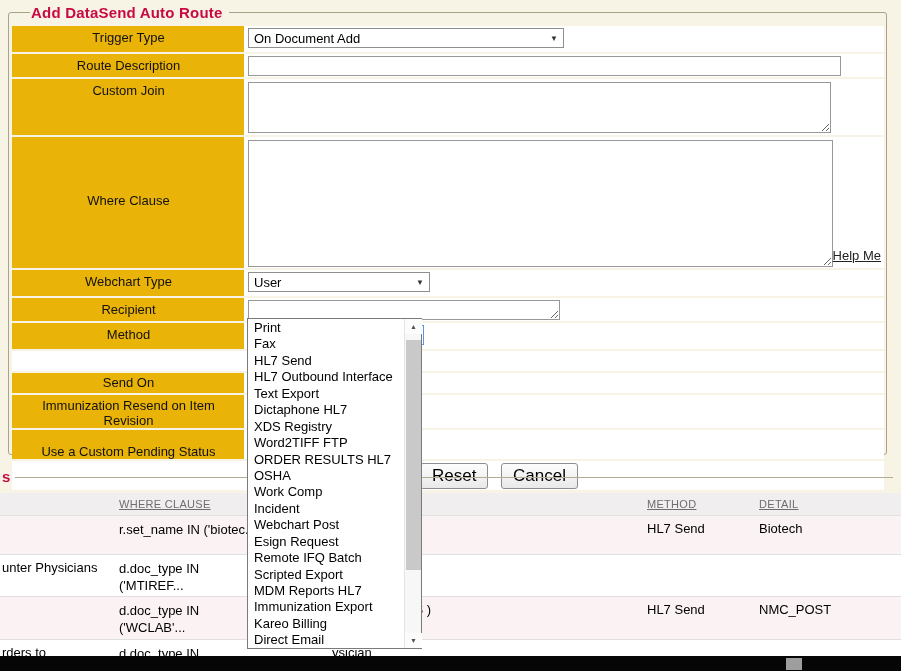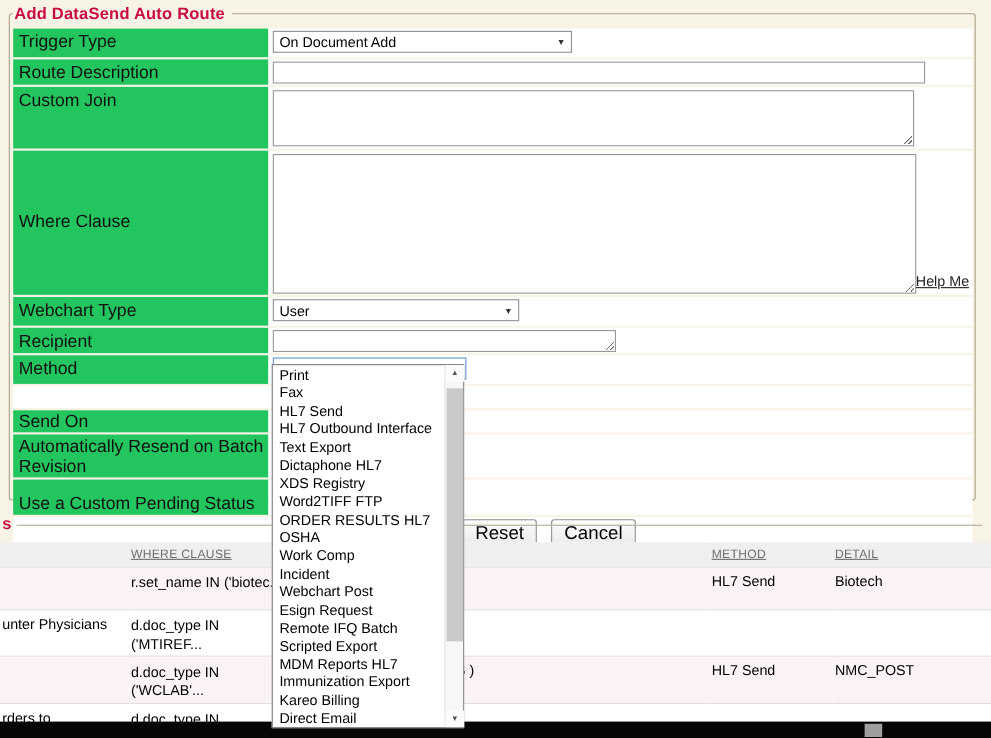--- a/index.html
+++ b/index.html
@@ -15,26 +15,26 @@
   .page { position:absolute; inset:0; }
 
   
   fieldset.main-form {
     position:absolute; left:8px; top:4px; width:879px; height:451px;
     border:1px solid #a9a18a; border-radius:3px;
     padding:5px 2px 0 3px; background:transparent;
   }
   fieldset.main-form legend {
     color:#c80a44; font-weight:bold; font-size:15px;
-    margin-left:0; padding:0 6px 0 1px; letter-spacing:0.2px;
+    margin-left:18px; padding:0 6px 0 1px; letter-spacing:0.2px;
   }
   .frow { display:flex; margin-bottom:2px; }
   .flabel {
-    width:232px; flex:none; background:#22c55e;
-    padding:4px 4px 0 5px; font-size:16px; color:#111;
+    width:232px; flex:none; background:#eab308;
+    padding:4px 4px 0 5px; font-size:13px; color:#111;text-align:center;
   }
   .ffield { flex:1; background:#fff; padding:1px 4px 1px 4px; position:relative; }
 
   .h22{min-height:22px} .h56{min-height:56px} .h131{min-height:131px}
   .h20{min-height:20px} .h21{min-height:21px} .h27{min-height:27px}
 
   .sel {
     position:relative; display:inline-block; height:20px;
     border:1px solid #8f8f8f; background:#fff;
     font-size:13px; padding:2px 18px 0 5px; margin-top:1px;
@@ -59,21 +59,21 @@
   .btnrow { padding-left:408px; padding-top:2px; }
   button.btn {
     font-family:"Liberation Sans",sans-serif; font-size:17px;
     padding:2px 11px; margin-right:9px;
     border:1px solid #8e8e8e; border-radius:3px;
     background:linear-gradient(#fdfdfd,#e9e9e9); color:#000; cursor:pointer;
   }
 
   
   .popup {
-    position:absolute; left:247px; top:331px; width:175px; height:331px;
+    position:absolute; left:247px; top:318px; width:175px; height:331px;
     background:#fff; border:1px solid #7a7a7a; z-index:50;
   }
   .opts { position:absolute; left:0; top:1px; right:18px; bottom:1px; overflow:hidden; }
   .opt { height:16.45px; line-height:16.4px; padding-left:6px; font-size:13px; white-space:nowrap; cursor:default; }
   .sbar { position:absolute; right:0; top:0; bottom:0; width:17px; background:#f7f7f7; border-left:1px solid #e4e4e4; }
   .sbtn { position:absolute; left:0; width:17px; height:15px; background:#fcfcfc; color:#555;
           font-size:7px; text-align:center; line-height:15px; cursor:pointer; }
   .sbtn.up{ top:0; } .sbtn.down{ bottom:0; }
   .sthumb { position:absolute; left:1px; width:15px; top:21px; height:230px; background:#c9c9c9; cursor:pointer; }
 
@@ -100,21 +100,21 @@
 <body>
 
 <div class="page">
 
   <fieldset class="main-form">
     <legend>Add DataSend Auto Route</legend>
 
     <div class="frow">
       <div class="flabel h22">Trigger Type</div>
       <div class="ffield h22">
-        <div class="sel" style="width:272px">
+        <div class="sel" style="width:316px">
           <span>On Document Add</span>
           <span class="arr">▼</span>
         </div>
       </div>
     </div>
 
     <div class="frow">
       <div class="flabel h22">Route Description</div>
       <div class="ffield h22">
         <input class="txt" style="width: 593px;" value="">
@@ -132,21 +132,21 @@
       <div class="flabel h131" style="padding-top:56px">Where Clause</div>
       <div class="ffield h131">
         <textarea class="ta" style="width: 585px; height: 127px;"></textarea>
         <a class="helpme">Help Me</a>
       </div>
     </div>
 
     <div class="frow">
       <div class="flabel h22">Webchart Type</div>
       <div class="ffield h22">
-        <div class="sel" style="width:224px">
+        <div class="sel" style="width:182px">
           <span>User</span>
           <span class="arr">▼</span>
         </div>
       </div>
     </div>
 
     <div class="frow">
       <div class="flabel h22">Recipient</div>
       <div class="ffield h22">
         <textarea class="ta" style="width: 312px; height: 20px; margin-top: 1px;"></textarea>
@@ -166,21 +166,21 @@
     <div class="frow">
       <div class="ffield h20"></div>
     </div>
 
     <div class="frow">
       <div class="flabel h20" style="padding-top:2px">Send On</div>
       <div class="ffield h20"></div>
     </div>
 
     <div class="frow">
-      <div class="flabel h21" style="padding-top:3px">Automatically Resend on Batch Revision</div>
+      <div class="flabel h21" style="padding-top:3px">Immunization Resend on Item Revision</div>
       <div class="ffield h21"></div>
     </div>
 
     <div class="frow">
       <div class="flabel h21" style="padding-top:14px">Use a Custom Pending Status</div>
       <div class="ffield h21"></div>
     </div>
 
     <div class="frow">
       <div class="ffield h27 btnrow">

